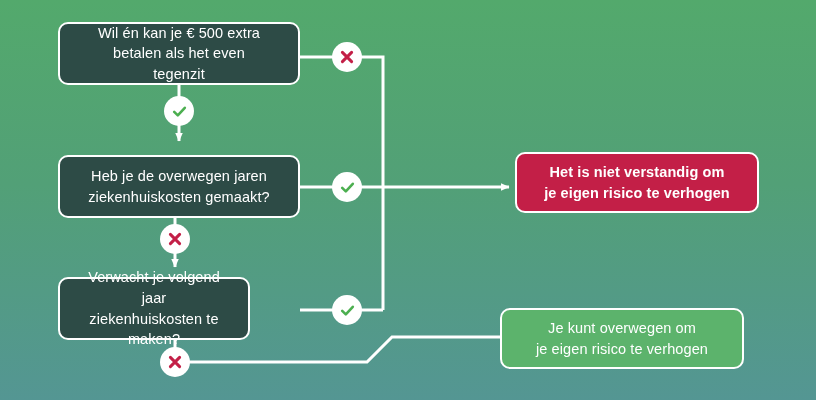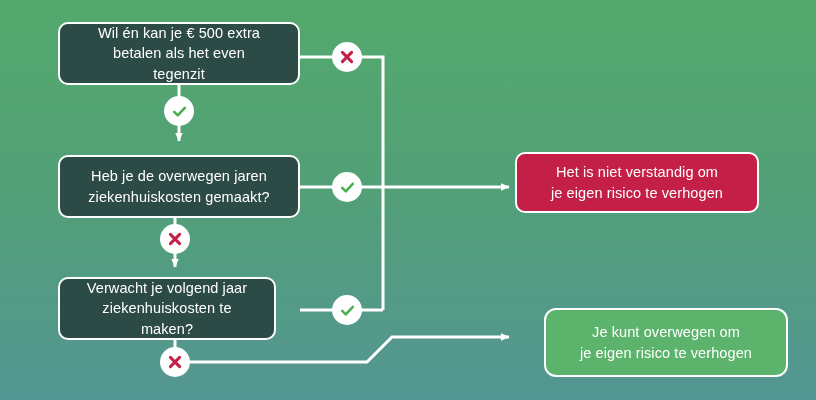--- a/index.html
+++ b/index.html
@@ -37,20 +37,21 @@
     line-height: 1.42;
     letter-spacing: 0.1px;
     padding: 4px 26px;
     white-space: pre-line;
   }
   .node.question {
     background: #2d4b46;
   }
   .node.outcome-negative {
     background: #c31f47;
+    font-weight: bold;
   }
   .node.outcome-positive {
     background: #5cb36c;
   }
   
   .marker {
     position: absolute;
     width: 30px;
     height: 30px;
     border-radius: 50%;
@@ -89,31 +90,31 @@
   <div class="node question" style="left:58px; top:22px; width:242px; height:63px;">
     <span>Wil én kan je € 500 extra
 betalen als het even tegenzit</span>
   </div>
 
   <div class="node question" style="left:58px; top:155px; width:242px; height:63px;">
     <span>Heb je de overwegen jaren
 ziekenhuiskosten gemaakt?</span>
   </div>
 
-  <div class="node question" style="left:58px; top:277px; width:218px; height:63px;">
+  <div class="node question" style="left:58px; top:277px; width:192px; height:63px;">
     <span>Verwacht je volgend jaar
 ziekenhuiskosten te maken?</span>
   </div>
 
   <div class="node outcome-negative" style="left:515px; top:152px; width:244px; height:61px;">
     <span>Het is niet verstandig om
 je eigen risico te verhogen</span>
   </div>
 
-  <div class="node outcome-positive" style="left:544px; top:308px; width:244px; height:69px;border-radius:12px;">
+  <div class="node outcome-positive" style="left:500px; top:308px; width:244px; height:61px;">
     <span>Je kunt overwegen om
 je eigen risico te verhogen</span>
   </div>
 
   <div class="marker" style="left:332px; top:42px;">
     <svg width="16" height="16" viewBox="0 0 16 16">
       <path d="M3.4,3.4 L12.6,12.6 M12.6,3.4 L3.4,12.6" stroke="#c31f47" stroke-width="3" stroke-linecap="round"></path>
     </svg>
   </div>
 

